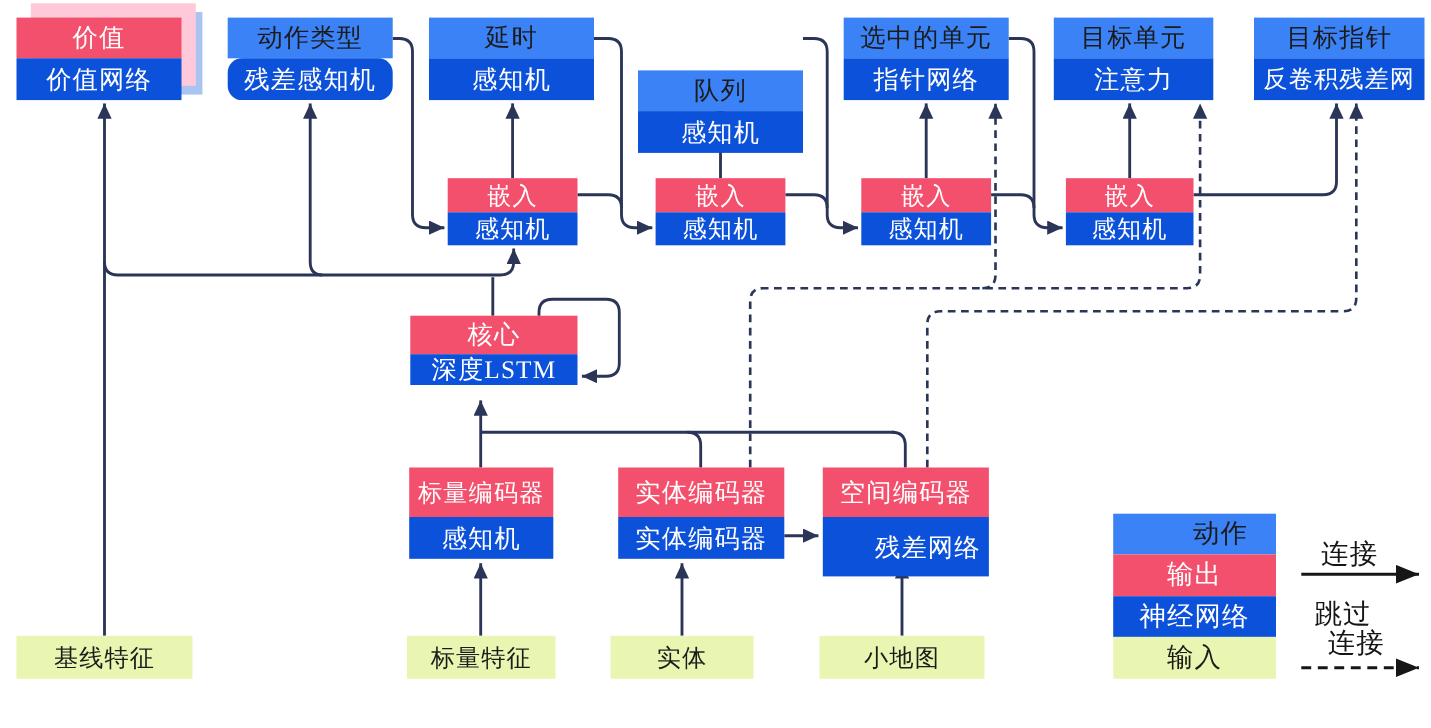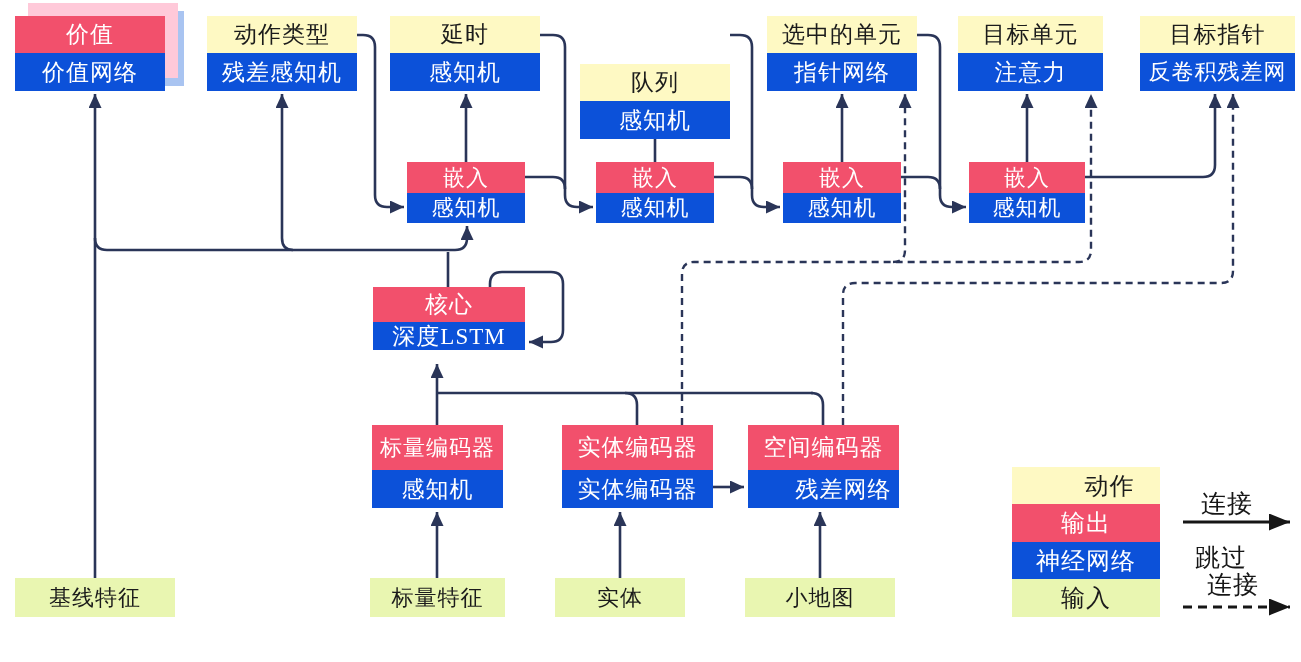--- a/index.html
+++ b/index.html
@@ -2,21 +2,21 @@
 <html><head>
 <meta charset="utf-8">
 <style>
   html,body{margin:0;padding:0;background:#ffffff;}
   .stage{position:relative;width:1301px;height:662px;background:#ffffff;overflow:hidden;
          font-family:"Liberation Serif","DejaVu Serif",serif;}
   .lines{position:absolute;left:0;top:0;width:1301px;height:662px;z-index:0;}
   .node{position:absolute;z-index:2;}
   .cell{display:flex;align-items:center;justify-content:center;letter-spacing:1px;
         font-size:23px;line-height:1;white-space:nowrap;}
-  .c-yellow{background:#fef9c3;color:#1b1b1b;}
+  .c-yellow{background:#3b82f6;color:#1b1b1b;}
   .c-red{background:#F2506C;color:#ffffff;}
   .c-blue{background:#0C51D9;color:#ffffff;}
   .c-green{background:#E9F6B1;color:#1b1b1b;}
   .shadow{position:absolute;width:100%;height:100%;}
   .sh-pink{background:#FFC9D9;left:13px;top:-13px;z-index:-1;}
   .sh-blue{background:#A9C4F1;left:19px;top:-5px;z-index:-2;}
   .stackwrap{position:relative;width:100%;height:100%;z-index:1;}
   .lg-label{position:absolute;z-index:2;color:#161616;font-size:25px;letter-spacing:1px;
             text-align:center;white-space:nowrap;}
 </style>
@@ -93,21 +93,21 @@
     <div class="shadow sh-blue"></div>
     <div class="shadow sh-pink"></div>
     <div class="stackwrap">
       <div class="cell c-red" style="height:37px;">价值</div>
       <div class="cell c-blue" style="height:38px;">价值网络</div>
     </div>
   </div>
 
   <div class="node" style="left:207px;top:16px;width:150px;">
     <div class="cell c-yellow" style="height:37px;">动作类型</div>
-    <div class="cell c-blue" style="height:38px;">残差感知机</div>
+    <div class="cell c-blue" style="height:38px;border-radius:13px;">残差感知机</div>
   </div>
 
   <div class="node" style="left:390px;top:16px;width:150px;">
     <div class="cell c-yellow" style="height:37px;">延时</div>
     <div class="cell c-blue" style="height:38px;">感知机</div>
   </div>
 
   <div class="node" style="left:580px;top:16px;width:150px;margin-top:48px;">
     <div class="cell c-yellow" style="height:37px;">队列</div>
     <div class="cell c-blue" style="height:38px;">感知机</div>
@@ -158,21 +158,21 @@
     <div class="cell c-blue" style="height:38px;">感知机</div>
   </div>
 
   <div class="node" style="left:562px;top:425px;width:151px;">
     <div class="cell c-red" style="height:45px;">实体编码器</div>
     <div class="cell c-blue" style="height:38px;">实体编码器</div>
   </div>
 
   <div class="node" style="left:748px;top:425px;width:151px;">
     <div class="cell c-red" style="height:45px;">空间编码器</div>
-    <div class="cell c-blue" style="height:38px;padding-left:40px;">残差网络</div>
+    <div class="cell c-blue" style="height:54px;padding-left:40px;">残差网络</div>
   </div>
 
   <div class="node cell c-green" style="left:15px;top:578px;width:160px;height:39px;font-size:22px;">基线特征</div>
   <div class="node cell c-green" style="left:370px;top:578px;width:135px;height:39px;font-size:22px;">标量特征</div>
   <div class="node cell c-green" style="left:555px;top:578px;width:130px;height:39px;font-size:22px;">实体</div>
   <div class="node cell c-green" style="left:745px;top:578px;width:150px;height:39px;font-size:22px;">小地图</div>
 
   <div class="node" style="left:1012px;top:467px;width:148px;">
     <div class="cell c-yellow" style="height:37px;font-size:24px;padding-left:47px;">动作</div>
     <div class="cell c-red" style="height:38px;font-size:24px;">输出</div>

